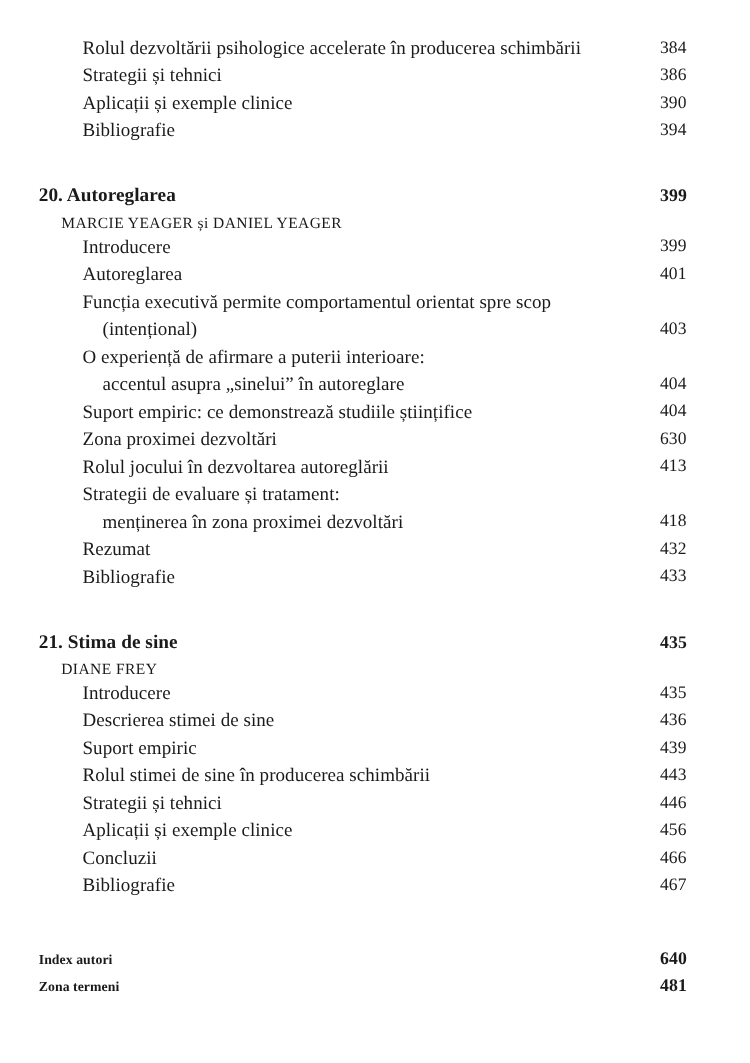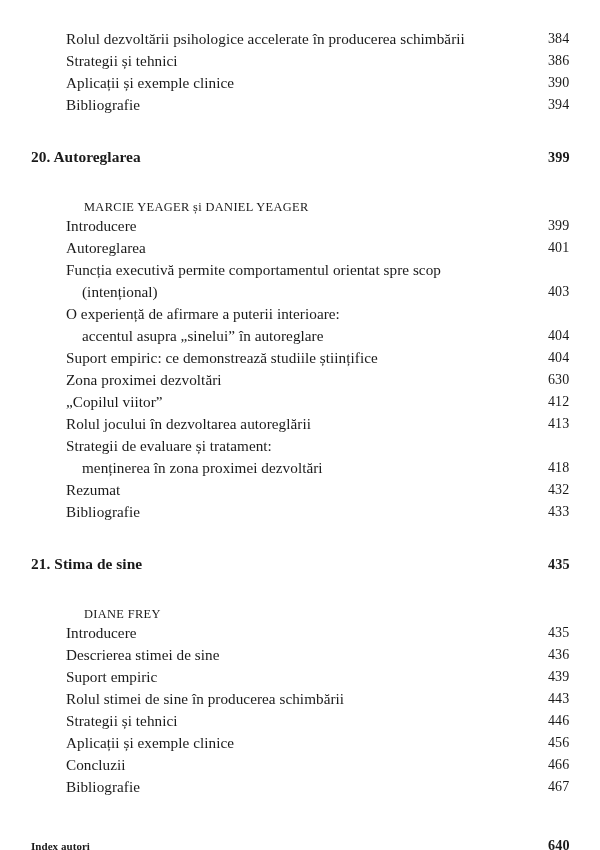--- a/index.html
+++ b/index.html
@@ -32,30 +32,30 @@
   }
 
   .row-label {
     display: inline-block;
     font-size: 15.2px;
     letter-spacing: 0.05px;
   }
 
   .row-page {
     position: absolute;
-    left: 548px;
+    left: 528px;
     top: 0;
     font-size: 14px;
     line-height: 22px;
     letter-spacing: 0.1px;
   }
 
   
   .lvl-chapter  { padding-left: 31px; }
-  .lvl-author   { padding-left: 84px; margin-top: 28px; }
+  .lvl-author   { padding-left: 49px; }
   .lvl-entry    { padding-left: 66px; }
   .lvl-cont     { padding-left: 82px; }
   .lvl-index    { padding-left: 31px; }
 
   
   .chapter-row .row-label {
     font-weight: bold;
     font-size: 15.4px;
   }
   .chapter-row .row-page {
@@ -98,21 +98,20 @@
     <div class="toc-row chapter-row lvl-chapter"><span class="row-label">20. Autoreglarea</span><span class="row-page">399</span></div>
     <div class="toc-row author-row lvl-author"><span class="row-label">MARCIE YEAGER și DANIEL YEAGER</span></div>
     <div class="toc-row entry-row lvl-entry"><span class="row-label">Introducere</span><span class="row-page">399</span></div>
     <div class="toc-row entry-row lvl-entry"><span class="row-label">Autoreglarea</span><span class="row-page">401</span></div>
     <div class="toc-row entry-row lvl-entry"><span class="row-label">Funcția executivă permite comportamentul orientat spre scop</span></div>
     <div class="toc-row entry-row lvl-cont"><span class="row-label">(intențional)</span><span class="row-page">403</span></div>
     <div class="toc-row entry-row lvl-entry"><span class="row-label">O experiență de afirmare a puterii interioare:</span></div>
     <div class="toc-row entry-row lvl-cont"><span class="row-label">accentul asupra „sinelui” în autoreglare</span><span class="row-page">404</span></div>
     <div class="toc-row entry-row lvl-entry"><span class="row-label">Suport empiric: ce demonstrează studiile științifice</span><span class="row-page">404</span></div>
     <div class="toc-row entry-row lvl-entry"><span class="row-label">Zona proximei dezvoltări</span><span class="row-page">630</span></div>
-    <div class="toc-row entry-row lvl-entry"><span class="row-label">„Copilul viitor”</span><span class="row-page">412</span></div>
     <div class="toc-row entry-row lvl-entry"><span class="row-label">Rolul jocului în dezvoltarea autoreglării</span><span class="row-page">413</span></div>
     <div class="toc-row entry-row lvl-entry"><span class="row-label">Strategii de evaluare și tratament:</span></div>
     <div class="toc-row entry-row lvl-cont"><span class="row-label">menținerea în zona proximei dezvoltări</span><span class="row-page">418</span></div>
     <div class="toc-row entry-row lvl-entry"><span class="row-label">Rezumat</span><span class="row-page">432</span></div>
     <div class="toc-row entry-row lvl-entry"><span class="row-label">Bibliografie</span><span class="row-page">433</span></div>
     <div class="gap-chapter"></div>
     <div class="toc-row chapter-row lvl-chapter"><span class="row-label">21. Stima de sine</span><span class="row-page">435</span></div>
     <div class="toc-row author-row lvl-author"><span class="row-label">DIANE FREY</span></div>
     <div class="toc-row entry-row lvl-entry"><span class="row-label">Introducere</span><span class="row-page">435</span></div>
     <div class="toc-row entry-row lvl-entry"><span class="row-label">Descrierea stimei de sine</span><span class="row-page">436</span></div>

